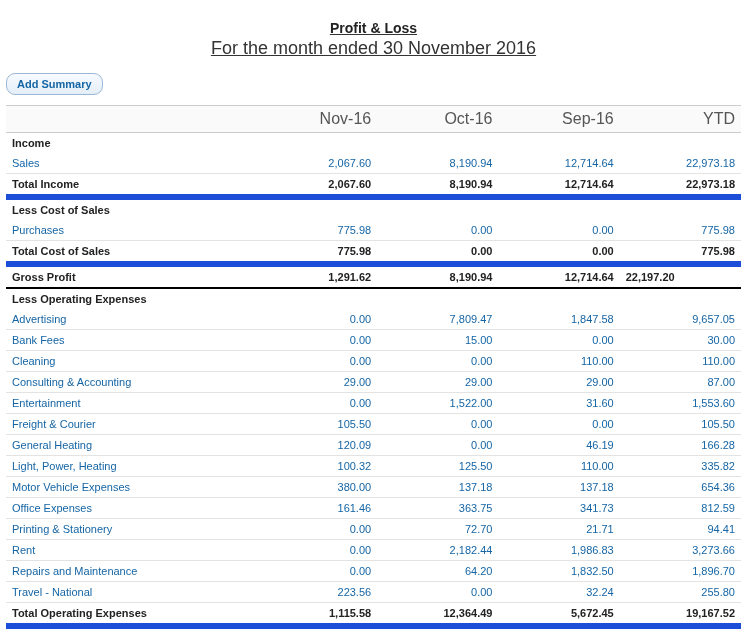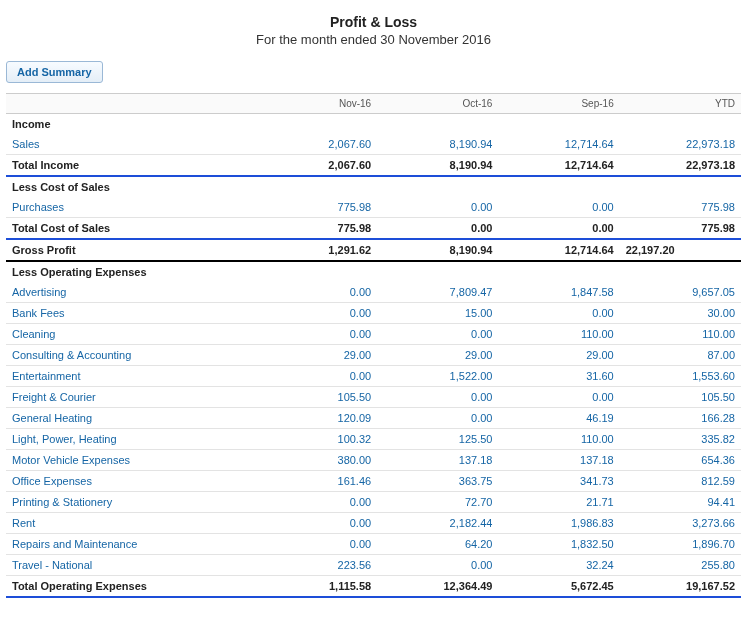--- a/index.html
+++ b/index.html
@@ -1,32 +1,32 @@
 <!DOCTYPE html>
 <html><head>
 <meta charset="utf-8">
 <style>
   html,body{margin:0;padding:0;background:#fff;font-family:Arial,Helvetica,sans-serif;font-size:11px;color:#333;}
   .page{width:747px;margin:0 auto;padding:8px 6px 20px 6px;box-sizing:border-box;}
-  .title-block{text-align:center;margin-top:6px;}
+  .title-block{text-align:center;margin-top:12px;text-decoration:underline;}
   .report-title{font-size:14px;font-weight:bold;color:#222;}
   .company-name{font-size:13px;color:#333;margin-top:2px;}
-  .period{font-size:13px;color:#333;margin-top:2px;margin-bottom:10px;}
-  .add-summary{display:inline-block;background:linear-gradient(#f7fbff,#e4eef7);border:1px solid #9ab8d6;border-radius:3px;padding:4px 10px;color:#1565a5;font-size:11px;font-weight:bold;cursor:pointer;margin:4px 0 10px 0;}
+  .period{font-size:18px;color:#333;margin-top:2px;margin-bottom:10px;}
+  .add-summary{display:inline-block;background:linear-gradient(#f7fbff,#e4eef7);border:1px solid #9ab8d6;border-radius:9px;padding:4px 10px;color:#1565a5;font-size:11px;font-weight:bold;cursor:pointer;margin:4px 0 10px 0;}
   table.report{width:100%;border-collapse:collapse;table-layout:fixed;}
   table.report td,table.report th{padding:4px 6px;vertical-align:bottom;}
   .col-label{width:34%;}
   .col-val{width:16.5%;text-align:right;}
-  .header-row td{border-top:1px solid #ccc;border-bottom:1px solid #ccc;background:#fafafa;color:#555;font-size:10px;text-align:right;padding-top:6px;padding-bottom:6px;}
+  .header-row td{border-top:1px solid #ccc;border-bottom:1px solid #ccc;background:#fafafa;color:#555;font-size:16px;text-align:right;padding-top:6px;padding-bottom:6px;}
   .header-row td:first-child{text-align:left;}
   .section-title td{font-weight:bold;color:#222;padding-top:10px;}
   .line td{border-bottom:1px solid #e3e3e3;}
   .line .label a,.line .label span.link{color:#1565a5;text-decoration:none;cursor:pointer;}
   .line .val{color:#1565a5;text-align:right;}
-  .total td{font-weight:bold;color:#222;border-bottom:2px solid #1d4ed8;}
+  .total td{font-weight:bold;color:#222;border-bottom:6px solid #1d4ed8;}
   .indent{padding-left:18px;}
   .gross td{font-weight:bold;color:#222;border-bottom:2px solid #000;padding-top:5px;padding-bottom:5px;}
 </style>
 </head>
 <body>
 <div class="page">
 
 
 
 <div class="title-block">

